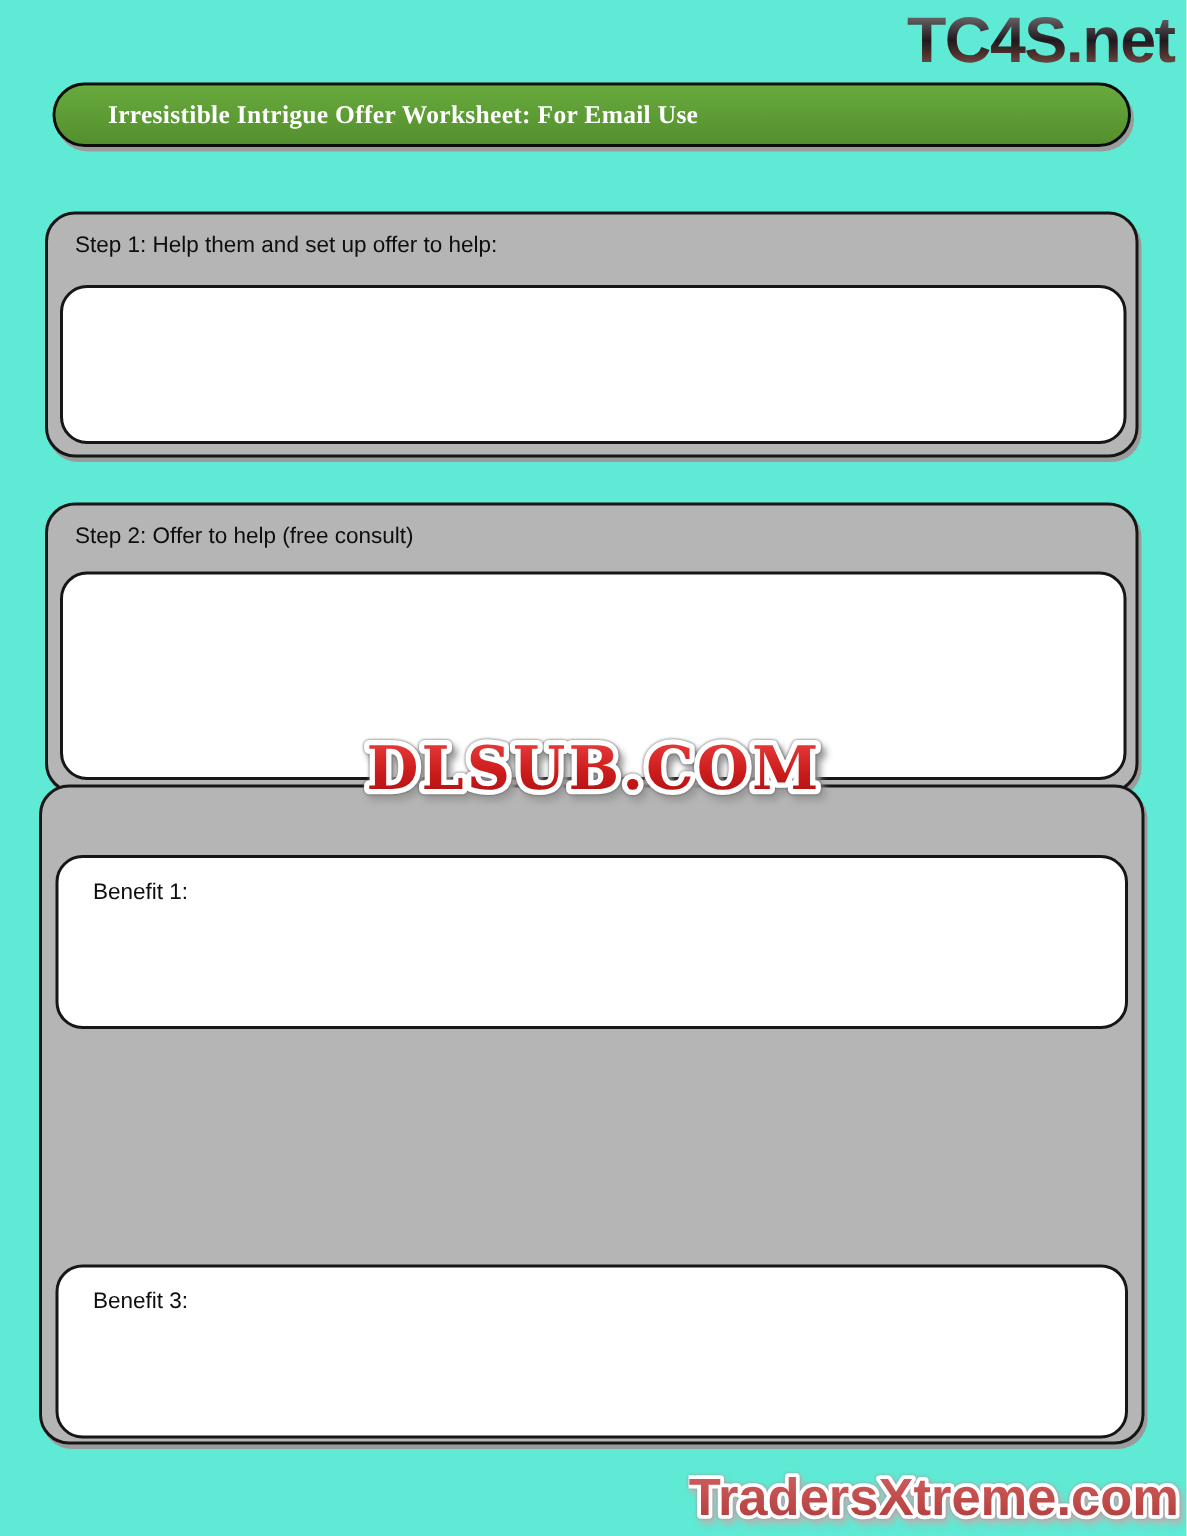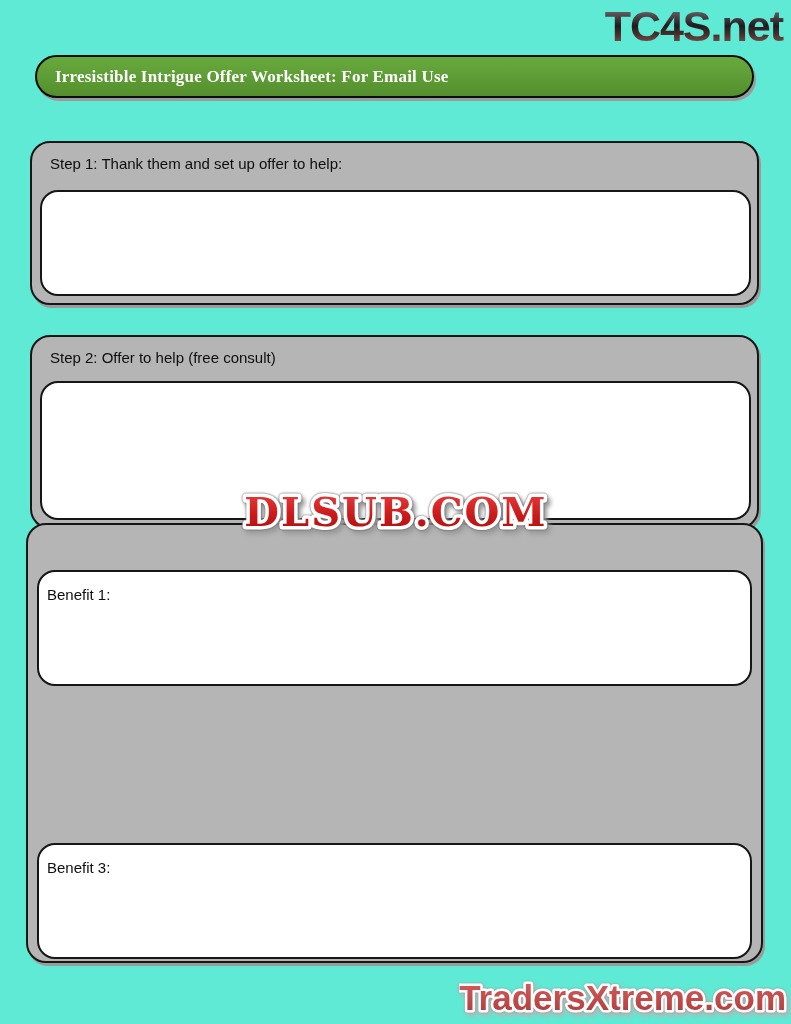--- a/index.html
+++ b/index.html
@@ -12,21 +12,21 @@
   
   .banner{
     position:absolute;left:35px;top:55px;width:719px;height:43px;
     background:linear-gradient(#68aa3e,#548f2d);
     border:2px solid #0c0c0c;border-radius:22px;
     box-shadow:2px 3px 0 #9b9b9b;
     display:flex;align-items:center;padding-left:18px;box-sizing:border-box;
   }
   .banner-text{
     color:#ffffff;font-family:"Liberation Serif",serif;font-weight:bold;
-    font-size:17px;letter-spacing:.2px;
+    font-size:17px;letter-spacing:.2px;margin-left:17px;
   }
   
   .panel{
     position:absolute;background:#b5b5b5;border:2px solid #161616;
     border-radius:20px;box-shadow:2px 3px 0 #9b9b9b;box-sizing:border-box;
   }
   .step1{left:30px;top:141px;width:729px;height:164px;}
   .step2{left:30px;top:335px;width:729px;height:194px;}
   .step3{left:26px;top:523px;width:737px;height:440px;}
   .panel-label{
@@ -35,21 +35,21 @@
   
   .input-area{
     position:absolute;background:#ffffff;border:2px solid #161616;
     border-radius:18px;box-sizing:border-box;
   }
   .step1 .input-area{left:8px;right:6px;top:47px;bottom:7px;}
   .step2 .input-area{left:8px;right:6px;top:44px;bottom:7px;}
   .benefit-field{
     position:absolute;left:9px;right:9px;background:#ffffff;
     border:2px solid #161616;border-radius:18px;box-sizing:border-box;
-    padding:14px 0 0 8px;
+    padding:14px 0 0 23px;
   }
   .benefit-1{top:45px;height:116px;}
   .benefit-2{top:180px;height:116px;}
   .benefit-3{top:318px;height:116px;}
   .benefit-label{font-size:15px;color:#0e0e0e;}
   
   .watermark{
     position:absolute;top:485px;left:50%;transform:translateX(-50%);z-index:5;
     filter:drop-shadow(0 0 1px #555) drop-shadow(3px 4px 2px #9a9a9a);
   }
@@ -76,21 +76,21 @@
       </linearGradient>
     </defs>
     <text x="231" y="39" text-anchor="end" font-family="Liberation Sans, sans-serif" font-weight="bold" font-size="43" letter-spacing="-1" fill="url(#tcGrad)">TC4S.net</text>
   </svg>
 
   <div class="banner">
     <span class="banner-text">Irresistible Intrigue Offer Worksheet: For Email Use</span>
   </div>
 
   <section class="panel step1">
-    <div class="panel-label">Step 1: Thank them and set up offer to help:</div>
+    <div class="panel-label">Step 1: Help them and set up offer to help:</div>
     <div class="input-area"></div>
   </section>
 
   <section class="panel step2">
     <div class="panel-label">Step 2: Offer to help (free consult)</div>
     <div class="input-area"></div>
   </section>
 
   <svg class="watermark" width="310" height="54" viewBox="0 0 310 54">
     <defs>

